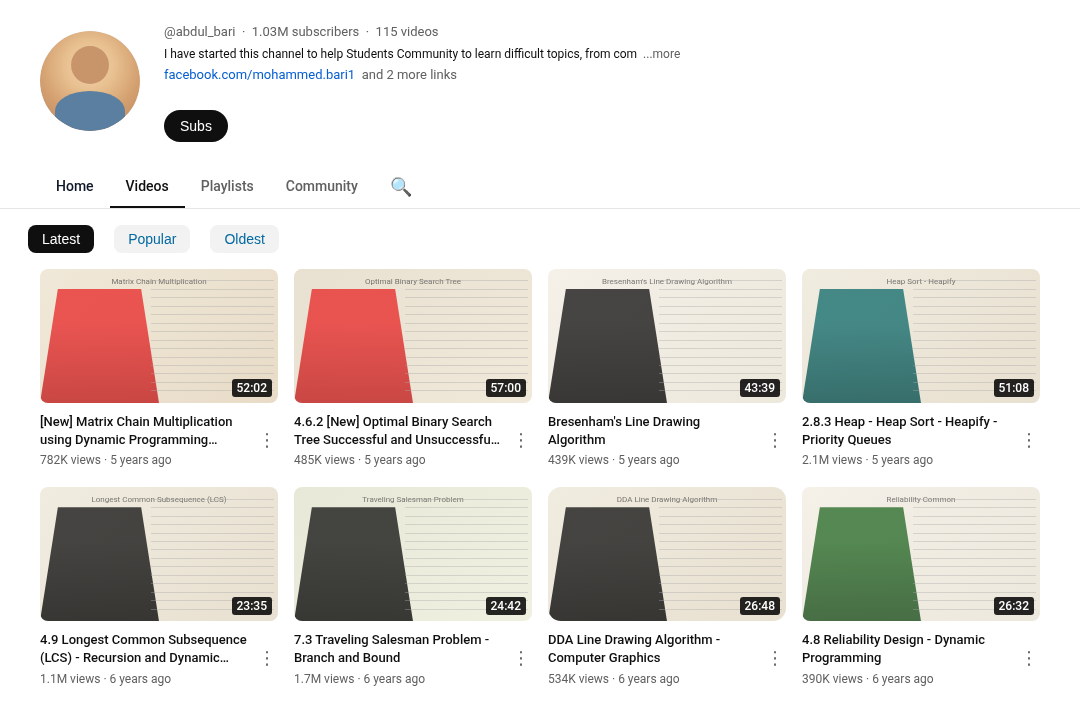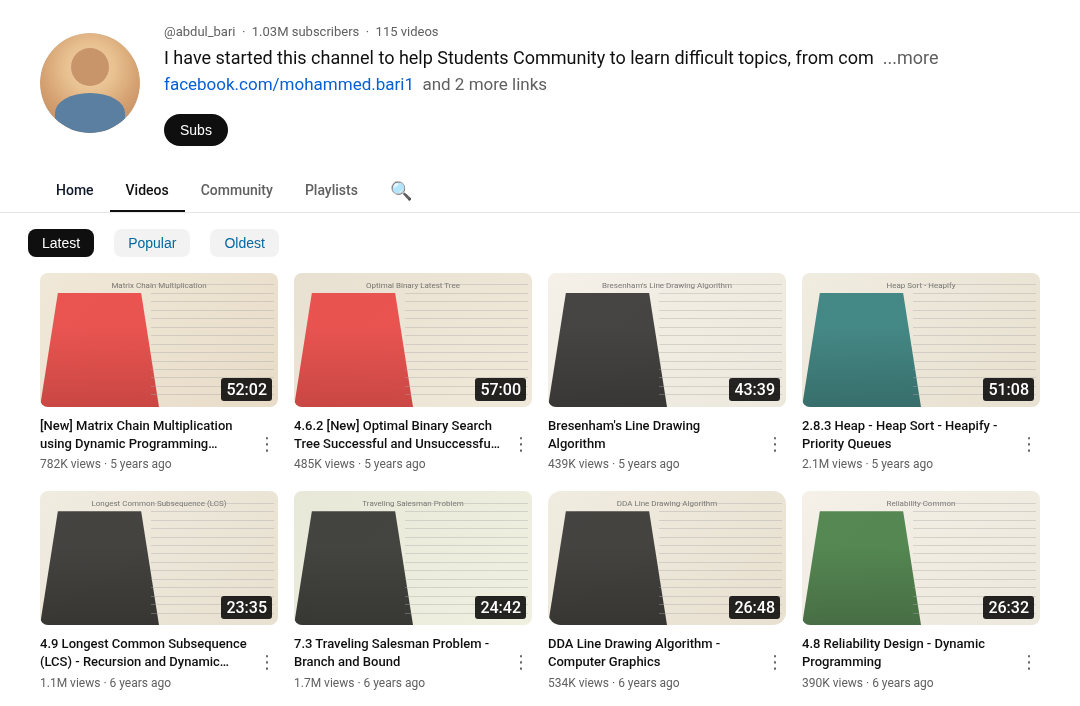--- a/index.html
+++ b/index.html
@@ -9,40 +9,40 @@
     .channel-info { display: flex; align-items: center; gap: 24px; padding-bottom: 16px; }
     .avatar-container { width: 100px; height: 100px; border-radius: 50%; overflow: hidden; background: #ddd; flex-shrink: 0; }
     .avatar-person { width: 100%; height: 100%; border-radius: 50%; background: radial-gradient(circle at 50% 35%, #f5d5b0 0%, #e8c090 30%, #d4a070 60%, #b8845c 100%); position: relative; overflow: hidden; }
     .avatar-person::before { content: ''; position: absolute; top: 15px; left: 50%; transform: translateX(-50%); width: 38px; height: 38px; border-radius: 50%; background: #c8956a; }
     .avatar-person::after { content: ''; position: absolute; bottom: 0; left: 50%; transform: translateX(-50%); width: 70px; height: 40px; border-radius: 50% 50% 0 0; background: #5a7fa0; }
 
     .channel-details { flex: 1; }
     .channel-name { font-size: 28px; font-weight: 700; display: flex; align-items: center; gap: 8px; }
     .verified-icon { width: 18px; height: 18px; background: #606060; border-radius: 50%; display: inline-flex; align-items: center; justify-content: center; color: white; font-size: 10px; }
     .channel-meta { color: #606060; font-size: 13px; margin: 4px 0 8px 0; }
-    .channel-desc { color: #0f0f0f; font-size: 18px; margin-bottom: 6px; }
-    .channel-links { font-size: 17px; margin-bottom: 20px; }
+    .channel-desc { color: #0f0f0f; font-size: 12px; margin-bottom: 6px; }
+    .channel-links { font-size: 13px; margin-bottom: 28px; }
     .channel-links a { color: #065fd4; text-decoration: none; }
     .channel-links span { color: #606060; }
     .subscribe-btn { background: #0f0f0f; color: #fff; border: none; border-radius: 20px; padding: 8px 16px; font-size: 14px; font-weight: 500; cursor: pointer; }
 
     .channel-nav { display: flex; align-items: center; gap: 0; border-bottom: 1px solid #e5e5e5; padding: 0 40px; margin-top: 8px; }
     .nav-item { padding: 12px 16px; font-size: 14px; font-weight: 500; cursor: pointer; color: #606060; border-bottom: 2px solid transparent; text-decoration: none; }
     .nav-item.active { color: #0f0f0f; border-bottom: 2px solid #0f0f0f; }
     .nav-search { margin-left: 8px; background: none; border: none; cursor: pointer; color: #606060; font-size: 18px; padding: 8px; }
 
     .filter-bar { display: flex; gap: 20px; padding: 16px 28px; }
     .filter-btn { background: #0f0f0f; color: #fff; border: none; border-radius: 8px; padding: 6px 14px; font-size: 14px; font-weight: 500; cursor: pointer; }
     .filter-btn.secondary { background: #f2f2f2; color: #0369a1; }
 
     .videos-grid { display: grid; grid-template-columns: repeat(4, 1fr); gap: 16px; padding: 0 40px 40px 40px; }
 
     .video-card { cursor: pointer; }
     .thumbnail { position: relative; width: 100%; aspect-ratio: 16/9; border-radius: 8px; overflow: hidden; background: #e5e5e5; }
-    .duration-badge { position: absolute; bottom: 6px; right: 6px; background: rgba(0,0,0,0.85); color: #fff; font-size: 16px; font-weight: 500; padding: 2px 5px; border-radius: 3px; }
+    .duration-badge { position: absolute; bottom: 6px; right: 6px; background: rgba(0,0,0,0.85); color: #fff; font-size: 12px; font-weight: 500; padding: 2px 5px; border-radius: 3px; }
 
     .video-info { display: flex; gap: 8px; padding: 10px 0 4px 0; }
     .video-text { flex: 1; }
     .video-title { font-size: 13px; font-weight: 500; line-height: 1.4; display: -webkit-box; -webkit-line-clamp: 2; -webkit-box-orient: vertical; overflow: hidden; }
     .video-meta { font-size: 12px; color: #606060; margin-top: 4px; }
     .more-btn { color: #606060; background: none; border: none; cursor: pointer; font-size: 18px; padding: 0 2px; line-height: 1; flex-shrink: 0; }
 
     
     .thumb-1 { background: linear-gradient(135deg, #f0e8d8 0%, #e8dcc8 100%); display: flex; align-items: center; justify-content: center; position: relative; }
     .thumb-2 { background: linear-gradient(135deg, #e8e0d0 0%, #f0e8d8 100%); display: flex; align-items: center; justify-content: center; position: relative; }
@@ -87,22 +87,22 @@
         &nbsp;<span style="color:#606060;">and 2 more links</span>
       </div>
       <button class="subscribe-btn">Subs</button>
     </div>
   </div>
 </div>
 
 <div class="channel-nav">
   <a class="nav-item active" style="border-bottom: 2px solid transparent; color: #0f172a;">Home</a>
   <a class="nav-item active" style="color: rgb(15, 15, 15); border-bottom: 2px solid rgb(15, 15, 15);">Videos</a>
+  <a class="nav-item" style="border-bottom: 2px solid transparent; color: rgb(96, 96, 96);">Playlists</a>
   <a class="nav-item" style="border-bottom: 2px solid transparent; color: rgb(96, 96, 96);">Community</a>
-  <a class="nav-item" style="border-bottom: 2px solid transparent; color: rgb(96, 96, 96);">Playlists</a>
   <button class="nav-search" title="Search channel">🔍</button>
 </div>
 
 <div class="filter-bar">
   <button class="filter-btn">Latest</button>
   <button class="filter-btn secondary">Popular</button>
   <button class="filter-btn secondary">Oldest</button>
 </div>
 
 <div class="videos-grid" id="videos-grid">
@@ -131,21 +131,21 @@
     <div class="video-info">
       <div class="video-text">
         <div class="video-title">[New] Matrix Chain Multiplication using Dynamic Programming Formula</div>
         <div class="video-meta">782K views · 5 years ago</div>
       </div>
       <button class="more-btn">⋮</button>
     </div>
   </div>
     <div class="video-card">
     <div class="thumbnail thumb-2">
-      <div class="thumb-text">Optimal Binary Latest Tree</div>
+      <div class="thumb-text">Optimal Binary Search Tree</div>
       <div style="position:absolute;bottom:0;left:0;width:50%;height:85%;opacity:0.8;" class="person-red"></div>
       <div class="whiteboard-lines">
         <div class="wb-line"></div>
           <div class="wb-line"></div>
           <div class="wb-line"></div>
           <div class="wb-line"></div>
           <div class="wb-line"></div>
           <div class="wb-line"></div>
           <div class="wb-line"></div>
           <div class="wb-line"></div>

